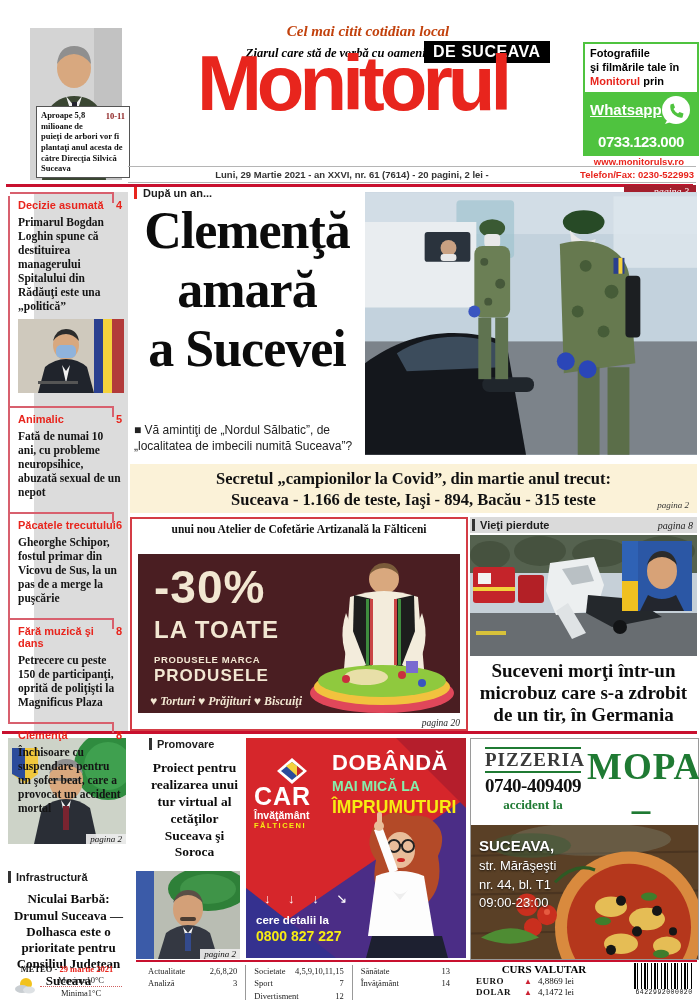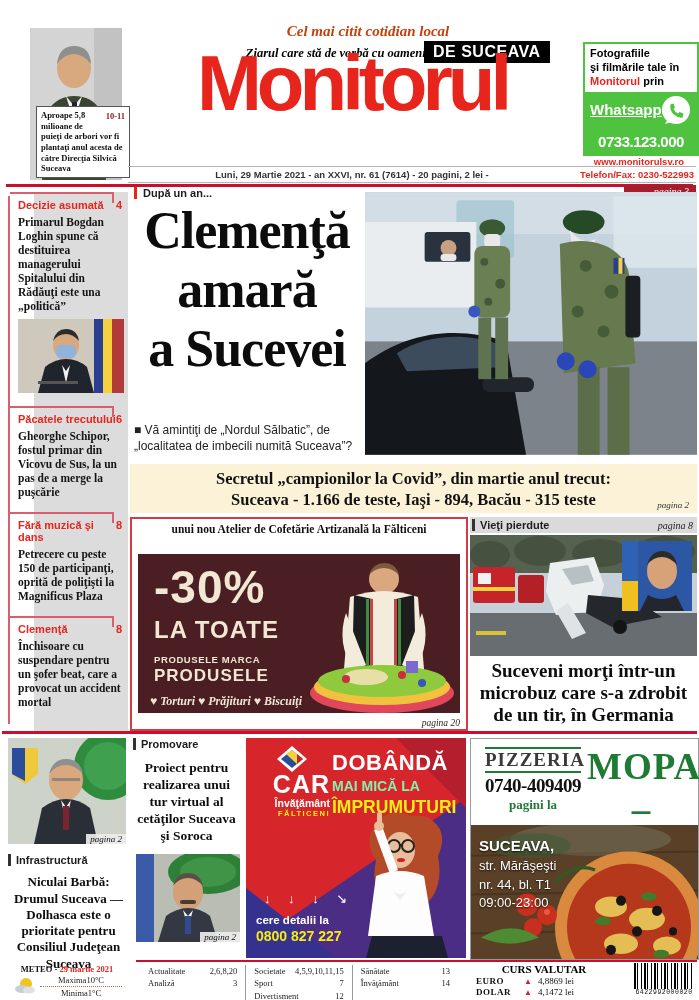--- a/index.html
+++ b/index.html
@@ -99,31 +99,31 @@
 
   
   .bcol1{left:8px;top:738px;width:232px;height:220px;}
   .story{display:flex;}
   .bphoto{position:relative;background:#cdd3c8;flex:none;}
   .bphoto svg{display:block;width:100%;height:100%;}
   .pg-strip{position:absolute;right:0;bottom:0;background:rgba(235,235,235,.92);
             font:italic 9px "Liberation Serif",serif;color:#111;padding:0 4px;}
   .p1{width:118px;height:106px;}
   .p2{width:104px;height:88px;}
-  .story-right{flex:1;padding-left:7px;}
+  .story-right{flex:1;padding-left:23px;}
   .story-left{flex:1;padding-right:7px;}
   .b-kick{font-weight:bold;font-size:11px;color:#1d1d1d;padding-left:5px;border-left:3px solid #333;}
   .b-head{margin-top:10px;text-align:center;font:bold 13.5px/1.25 "Liberation Serif",serif;color:#0d0d0d;}
   .infra{margin-top:10px;}
   .infra .b-head{margin-top:8px;font-size:13px;}
 
   
   .car{left:246px;top:738px;width:220px;height:220px;background:var(--car-red,#d6262b);overflow:hidden;}
   .car-bg{position:absolute;left:0;top:0;width:100%;height:100%;}
-  .car-logo{position:absolute;left:8px;top:8px;width:76px;text-align:right;}
+  .car-logo{position:absolute;left:8px;top:20px;width:76px;text-align:left;}
   .car-diamond{display:block;margin:0 auto;width:30px;height:26px;}
   .car-name{color:#fff;font-weight:bold;font-size:25px;line-height:1;letter-spacing:1px;}
   .car-l2{color:#fff;font-weight:bold;font-size:10.5px;}
   .car-l3{color:var(--car-yellow,#f7ec13);font-weight:bold;font-size:7.5px;letter-spacing:1.5px;}
   .car-h{position:absolute;left:86px;top:12px;width:128px;text-align:left;}
   .car-h1{color:#fff;font-weight:bold;font-size:22px;letter-spacing:.5px;}
   .car-h2{color:#86efac;font-weight:bold;font-size:14px;margin-top:2px;}
   .car-h3{color:var(--car-yellow,#f7ec13);font-weight:bold;font-size:17.5px;margin-top:3px;}
   .car-woman{position:absolute;right:0;bottom:0;width:150px;height:160px;}
   .car-arrows{position:absolute;left:18px;bottom:52px;color:#fff;font-size:13px;letter-spacing:7px;}
@@ -240,20 +240,27 @@
           <ellipse cx="48" cy="26" rx="13" ry="15" fill="#d8a87f"></ellipse>
           <path d="M35 22 q3-12 13-12 q11 0 13 12 q-6-7 -13-7 q-8 0-13 7z" fill="#2c2c2c"></path>
           <rect x="38" y="26" width="20" height="13" rx="5" fill="#8fb3dc"></rect>
           <path d="M20 74 L27 48 q10-8 21-8 q12 0 21 8 l7 26z" fill="#20242c"></path>
           <path d="M44 46 l4 6 4-6 -4 18z" fill="#f2f2f2"></path>
           <rect x="20" y="62" width="40" height="3" fill="#555"></rect>
         </svg>
       </div>
     </div>
 
+    <div class="side-item">
+      <div class="side-kicker">
+          <span>Animalic</span>
+          <span>5</span>
+        </div>
+      <div class="side-text">Fată de numai 10 ani, cu probleme neuropsihice, abuzată sexual de un nepot</div>
+    </div>
 
     <div class="side-item">
       <div class="side-kicker">
           <span>Păcatele trecutului</span>
           <span>6</span>
         </div>
       <div class="side-text">Gheorghe Schipor, fostul primar din Vicovu de Sus, la un pas de a merge la puşcărie</div>
     </div>
 
     <div class="side-item">
@@ -500,21 +507,21 @@
     </svg>
     <div class="car-arrows">↓ ↓ ↓ ↘</div>
     <div class="car-cta">cere detalii la</div>
     <div class="car-phone">0800 827 227</div>
   </div>
 
   <div class="mopan abs">
     <div class="mp-top">
       <div class="mp-pizzeria">PIZZERIA</div>
       <div class="mp-phone">0740-409409</div>
-      <div class="mp-orders">pagini la</div>
+      <div class="mp-orders">accident la</div>
       <div class="mp-brand"><span>MOPAN</span><span class="mp-dash"> –</span></div>
     </div>
     <div class="mp-photo">
       <svg viewBox="0 0 227 131" preserveAspectRatio="none">
         <rect width="227" height="131" fill="#5a4026"></rect>
         <g stroke="#4a3420" stroke-width="2">
             <line x1="0" y1="30" x2="227" y2="26"></line>
             <line x1="0" y1="68" x2="227" y2="64"></line>
             <line x1="0" y1="106" x2="227" y2="102"></line>
           </g>

